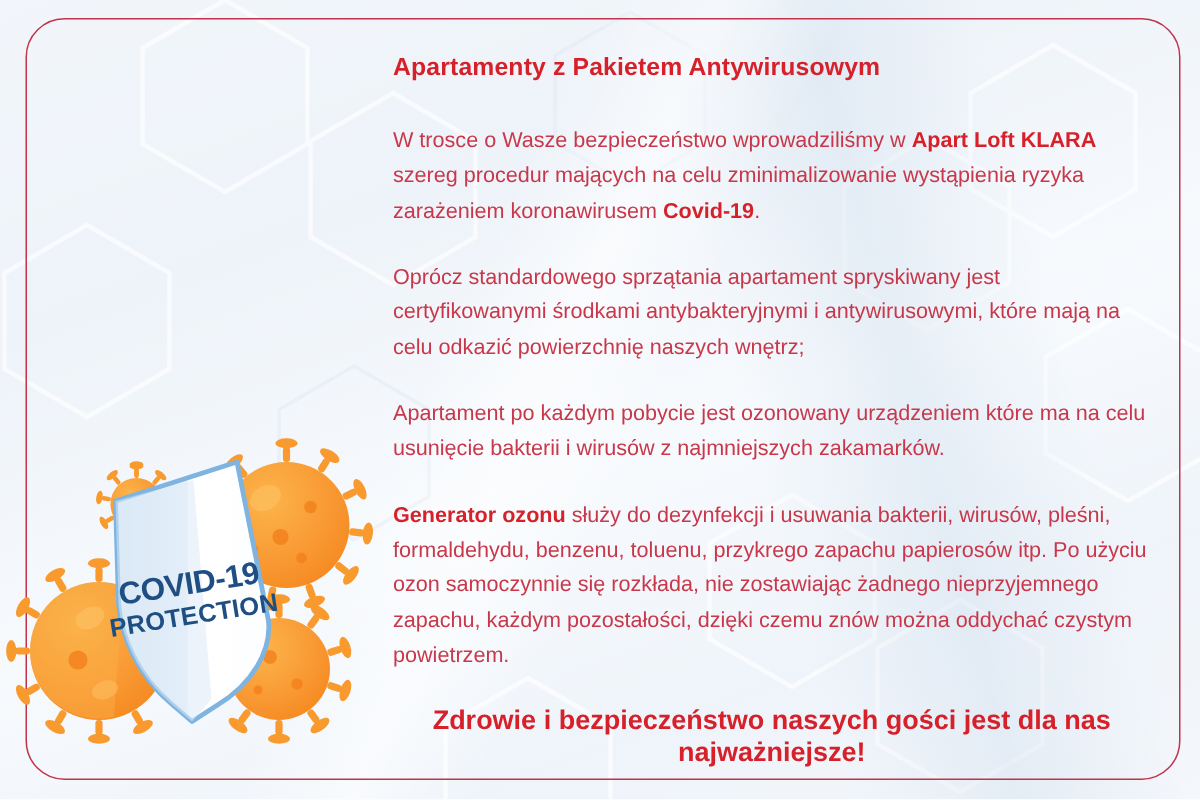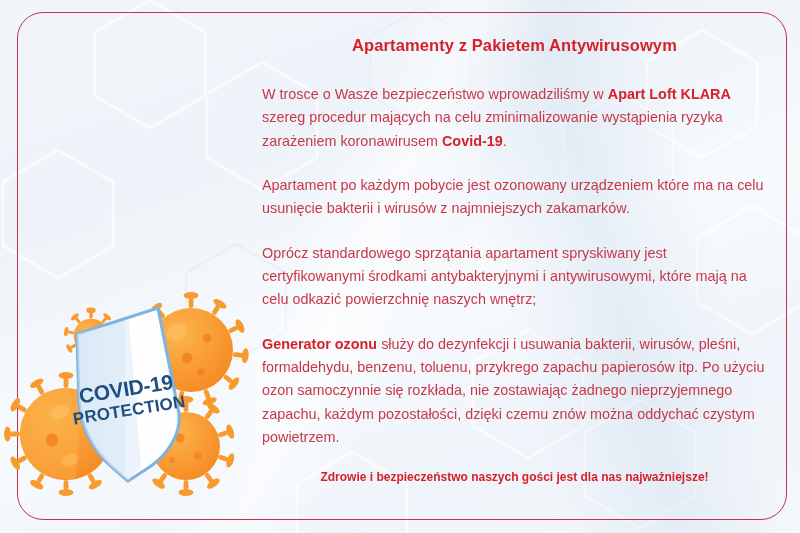--- a/index.html
+++ b/index.html
@@ -32,30 +32,30 @@
     pointer-events:none;
   }
 
   
   .content{
     position:absolute;left:262px;top:36px;width:505px;
     color:#c8384a;
   }
   .title{
     color:#d6212b;font-weight:bold;font-size:16.5px;letter-spacing:.1px;
-    text-align:center;margin:0 0 28px 0;
+    text-align:left;margin:0 0 28px 0;
   }
   .para{
     font-size:14.4px;line-height:1.62;margin:10px 0 21px 0;color:#c8384a;
   }
   .para:last-of-type{margin-bottom:0;}
   .para b{color:#d6212b;font-weight:bold;}
   .footer{
     position:absolute;left:262px;top:470px;width:505px;
-    text-align:center;color:#d6212b;font-weight:bold;font-size:12px;
+    text-align:center;color:#d6212b;font-weight:bold;font-size:18px;
   }
 
   
   .art{position:absolute;left:8px;top:288px;width:262px;height:225px;}
   .art svg{width:100%;height:100%;display:block;overflow:visible;}
 </style>
 </head>
 <body>
 
 <div class="poster">
@@ -370,21 +370,21 @@
         <text x="0" y="0" text-anchor="middle" font-family="Liberation Sans, sans-serif" font-size="21" font-weight="bold" fill="#1f4f82" letter-spacing="-0.3">COVID-19</text>
         <text x="0" y="20" text-anchor="middle" font-family="Liberation Sans, sans-serif" font-size="17" font-weight="bold" fill="#1f4f82" letter-spacing="0.2">PROTECTION</text>
       </g>
     </svg>
   </div>
 
   <div class="content">
     <h1 class="title">Apartamenty z Pakietem Antywirusowym</h1>
     <div id="paragraphs">
         <div class="para"><span>W trosce o Wasze bezpieczeństwo wprowadziliśmy w </span><b>Apart Loft KLARA</b><span> szereg procedur mających na celu zminimalizowanie wystąpienia ryzyka zarażeniem koronawirusem </span><b>Covid-19</b><span>.</span></div>
+        <div class="para"><span>Oprócz standardowego sprzątania apartament  spryskiwany jest certyfikowanymi środkami antybakteryjnymi i antywirusowymi, które mają na celu odkazić powierzchnię naszych wnętrz;</span></div>
         <div class="para"><span>Apartament po każdym pobycie jest ozonowany urządzeniem które ma na celu usunięcie bakterii i wirusów z najmniejszych zakamarków.</span></div>
-        <div class="para"><span>Oprócz standardowego sprzątania apartament  spryskiwany jest certyfikowanymi środkami antybakteryjnymi i antywirusowymi, które mają na celu odkazić powierzchnię naszych wnętrz;</span></div>
         <div class="para"><b>Generator ozonu</b><span> służy do dezynfekcji i usuwania bakterii, wirusów, pleśni, formaldehydu, benzenu, toluenu, przykrego zapachu papierosów itp. Po użyciu ozon samoczynnie się rozkłada, nie zostawiając żadnego nieprzyjemnego zapachu, każdym pozostałości, dzięki czemu znów można oddychać czystym powietrzem.</span></div>
       </div>
   </div>
 
   <div class="footer">Zdrowie i bezpieczeństwo naszych gości jest dla nas najważniejsze!</div>
 
 </div>
 
 </body></html>

